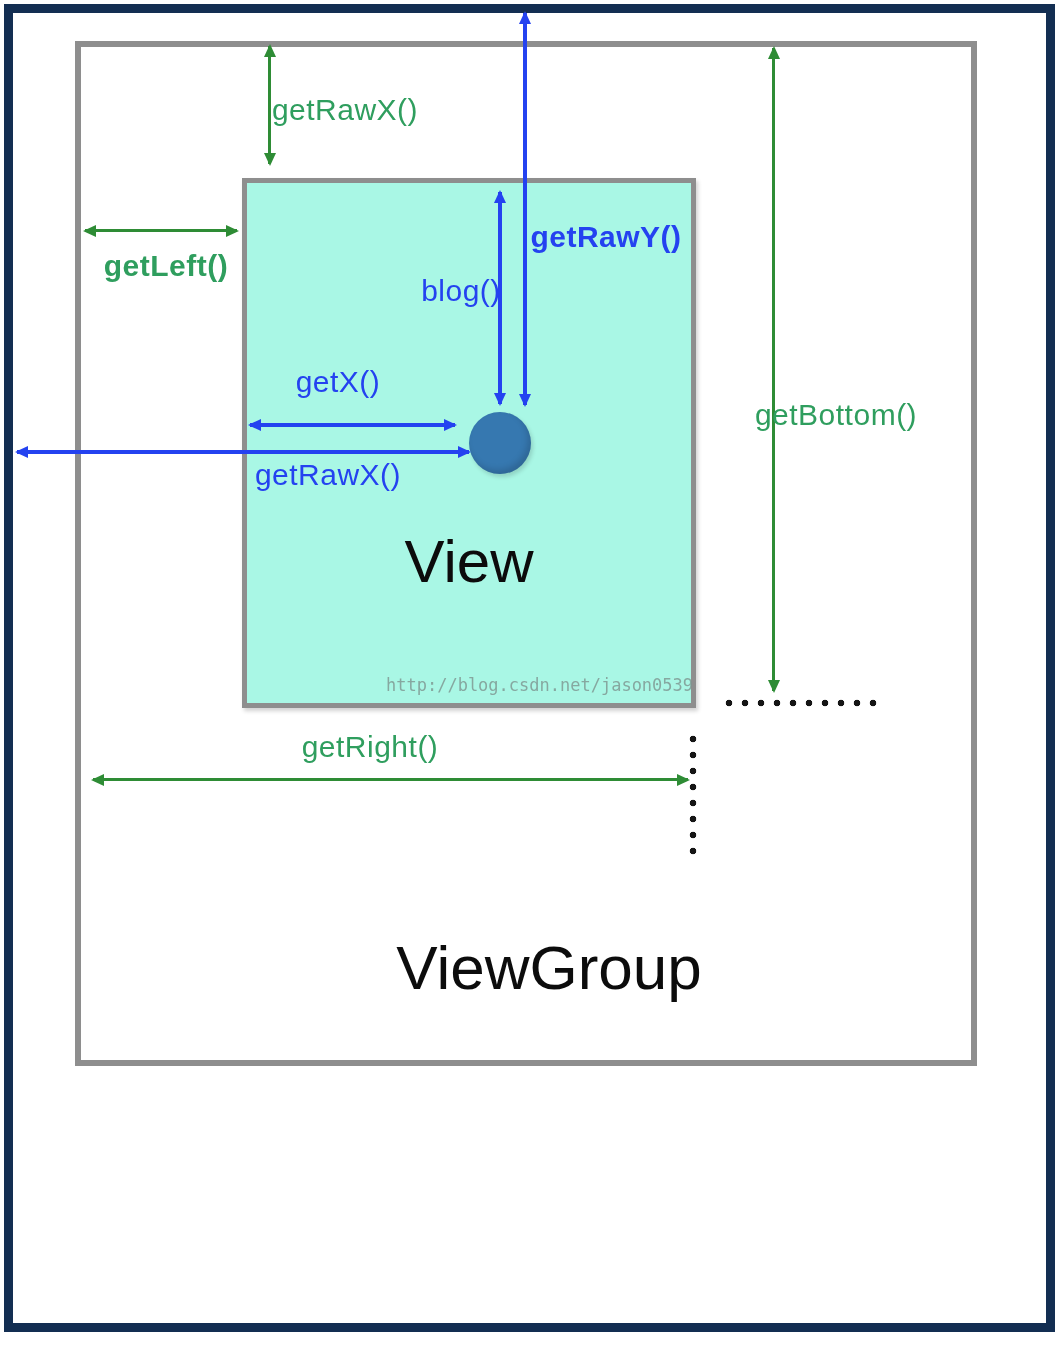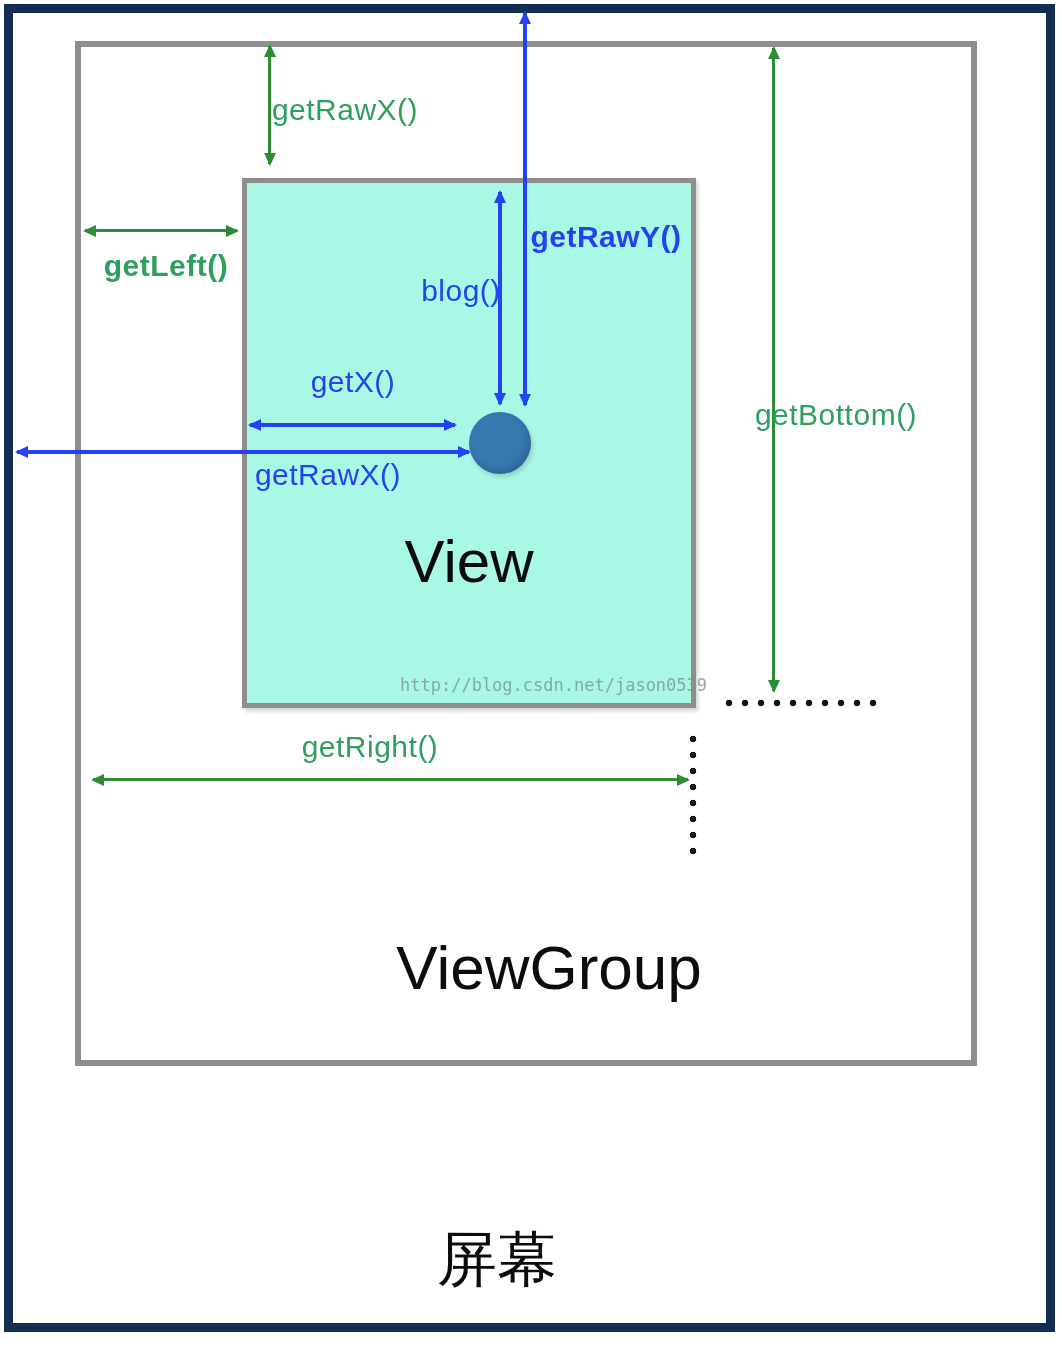--- a/index.html
+++ b/index.html
@@ -59,21 +59,21 @@
   .title {
     position:absolute; transform:translate(-50%,-50%);
     color:#0c0c0c; font-weight:300; white-space:nowrap; z-index:6;
   }
   .title.view-title      { font-size:60px; }
   .title.viewgroup-title { font-size:62px; }
   .title.screen-title    { font-size:60px; }
   .watermark {
     position:absolute; left:386px; top:675px; width:306px; z-index:6;
     font-family:"DejaVu Sans Mono","Liberation Mono",monospace;
-    font-size:17px; color:var(--watermark-color); text-align:right; white-space:nowrap;margin-left:14px;
+    font-size:17px; color:var(--watermark-color); text-align:right; white-space:nowrap;
   }
   .touch-point {
     position:absolute; left:469px; top:412px; width:62px; height:62px;
     border-radius:50%; background:var(--touch-point); z-index:4;
     box-shadow:inset -3px -4px 6px rgba(0,0,0,0.15), 2px 3px 4px rgba(0,0,0,0.15);
   }
   .dots { position:absolute; z-index:5; }
   .dots-h {
     left:721px; top:697px; width:160px; height:12px;
     background-image:radial-gradient(circle, var(--dot-color) 3px, transparent 3.6px);
@@ -111,20 +111,19 @@
   <div class="dots dots-h"></div>
   <div class="dots dots-v"></div>
 
   <div class="lbl green" style="left:345px; top:110px;">getRawX()</div>
   <div class="lbl green" style="left:166px; top:266px;font-weight:bold;">getLeft()</div>
   <div class="lbl green" style="left:370px; top:747px;text-align:center;">getRight()</div>
   <div class="lbl green" style="left:836px; top:415px;">getBottom()</div>
 
   <div class="lbl blue" style="left:461px; top:291px;">blog()</div>
   <div class="lbl blue" style="left:606px; top:237px;font-weight:bold;">getRawY()</div>
-  <div class="lbl blue" style="left:353px; top:382px;">getX()</div>
+  <div class="lbl blue" style="left:338px; top:382px;">getX()</div>
   <div class="lbl blue" style="left:328px; top:475px;">getRawX()</div>
 
   <div class="title viewgroup-title" style="left:549px; top:967px;">ViewGroup</div>
   <div class="title view-title" style="left:469px; top:561px;">View</div>
-  <div class="title screen-title" style="left:497px; top:1260px;">屏幕</div>
 
 </div>
 
 </body></html>

